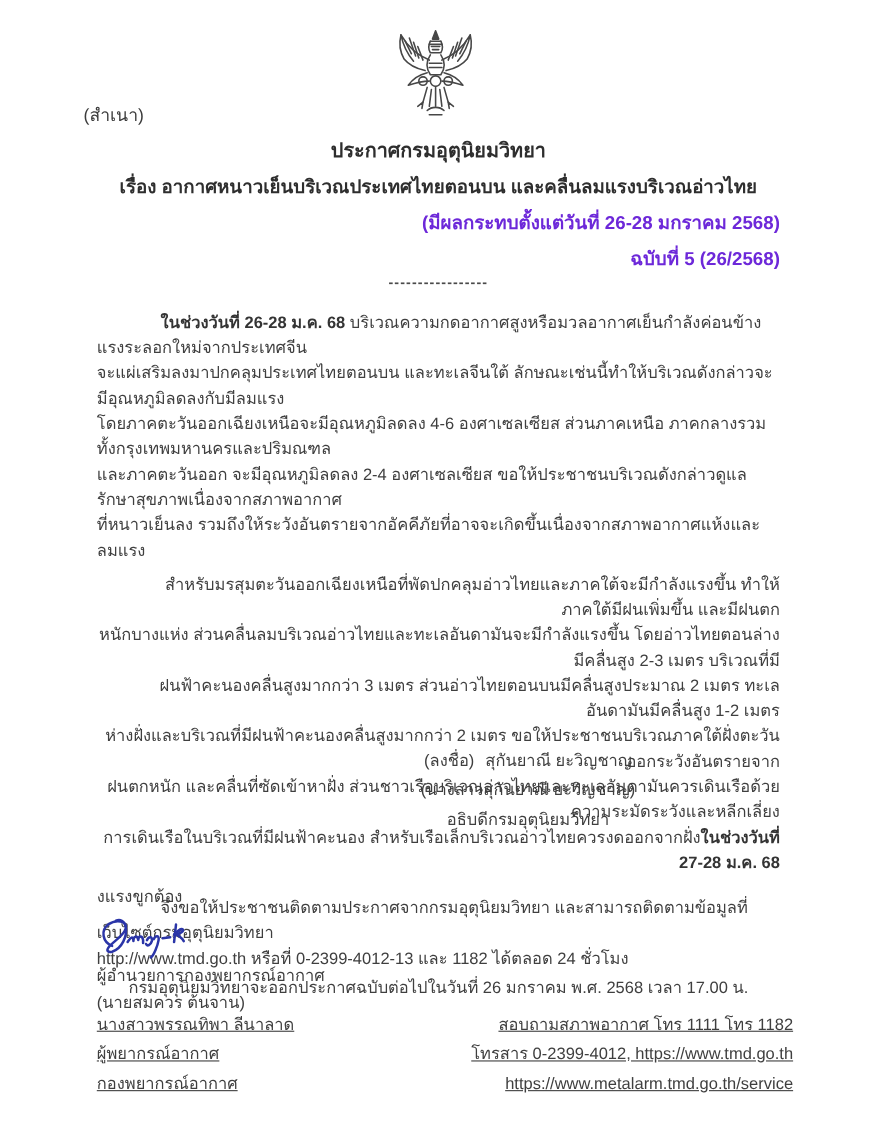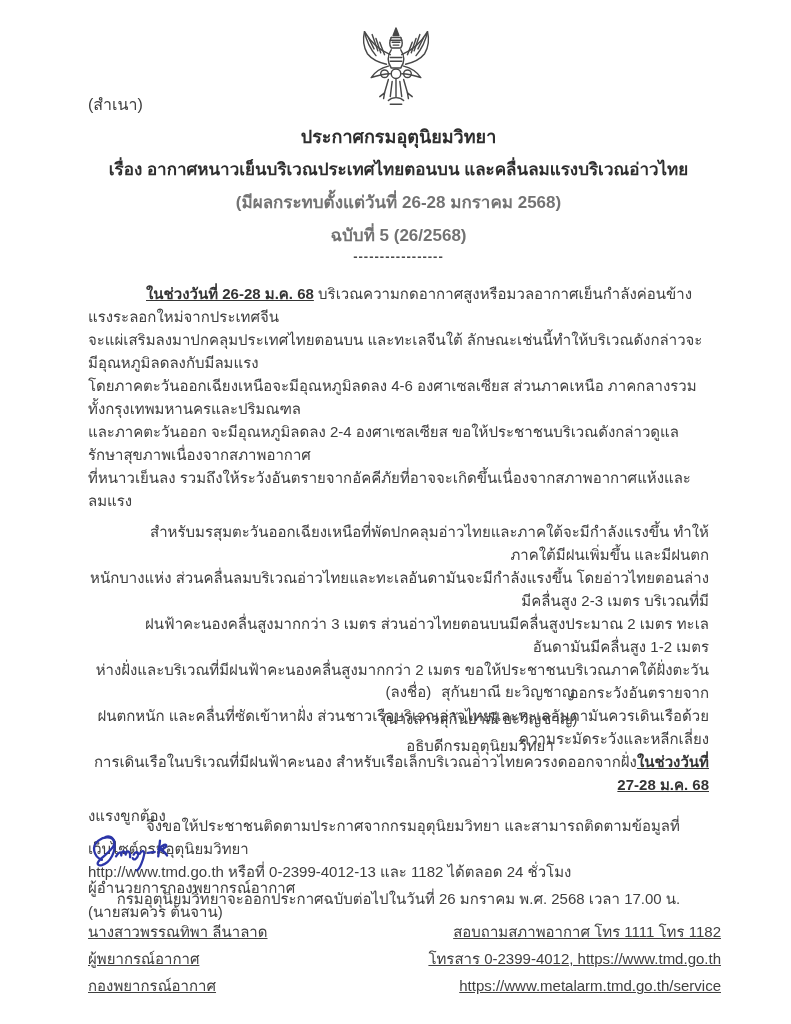--- a/index.html
+++ b/index.html
@@ -9,38 +9,38 @@
     height: 1024px;
     background: #ffffff;
     font-family: "Liberation Sans", sans-serif;
     color: #3f3f3f;
     overflow: hidden;
   }
   .content { padding: 0 82px 0 88px; }
 
   .emblem { width: 96px; height: 84px; margin: 26px auto 0 auto; }
   .copy-label {
-    position: absolute; left: 88px; top: 92px;
+    position: absolute; left: 76px; top: 92px;
     font-size: 16px; color: #3c3c3c;
   }
 
   .header { text-align: center; margin-top: 16px; }
   .doc-title   { font-size: 18px; font-weight: bold; color: #2e2e2e; line-height: 22px; }
   .doc-subject { font-size: 17px; font-weight: bold; color: #2e2e2e; line-height: 24px; margin-top: 10px; }
-  .doc-line    { font-size: 17px; font-weight: bold; color: #737373; line-height: 24px; margin-top: 9px; }
+  .doc-line    { font-size: 17px; font-weight: bold; color: #6d28d9; line-height: 24px; margin-top: 9px; text-align: right; }
   .separator   { font-size: 13px; font-weight: bold; color: #4a4a4a; letter-spacing: 1px; line-height: 14px; margin-top: 2px; }
 
   .bodytext { font-size: 15px; line-height: 23px; color: #3f3f3f; }
   .para { margin-top: 0; }
   .p1 { margin-top: 18px; }
   .p2 { margin-top: 8px; text-align: right; }
   .p3 { margin-top: 18px; }
   .line-indent { text-indent: 58px; }
   .lines-block { white-space: pre-line; }
-  .b { font-weight: bold; color: #343434; text-decoration: underline; }
+  .b { font-weight: bold; color: #343434; }
 
   .announce { text-align: center; font-size: 15px; line-height: 23px; }
   .a1 { margin-top: 11px; }
   .a2 { margin-top: 4px; }
 
   .sign-block {
     position: absolute; left: 330px; top: 678px; width: 300px;
     text-align: center; font-size: 15px; line-height: 27px;
   }
   .sign-line1 .gap { display: inline-block; width: 10px; }

